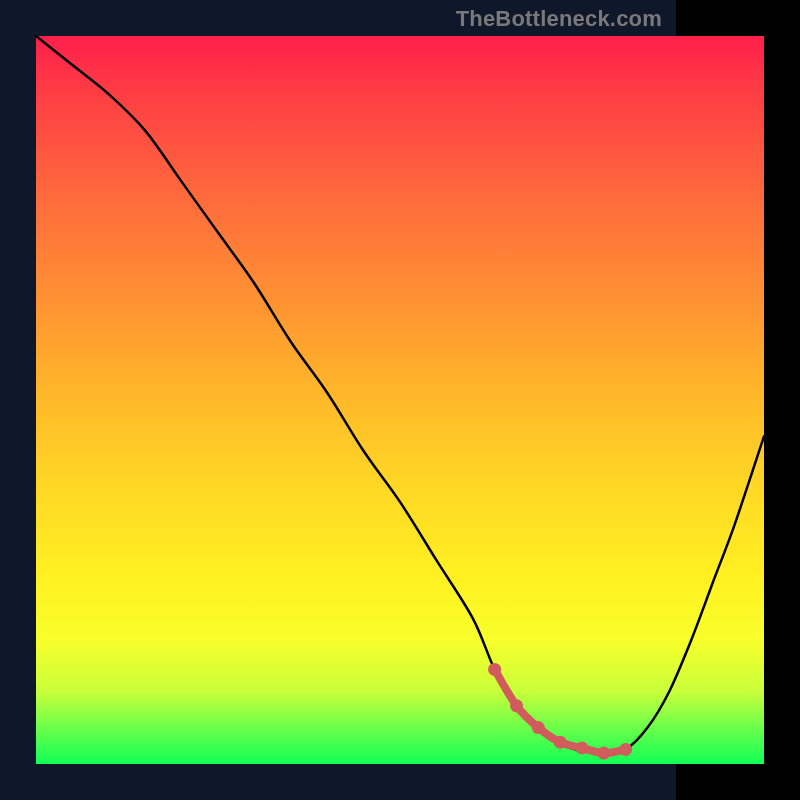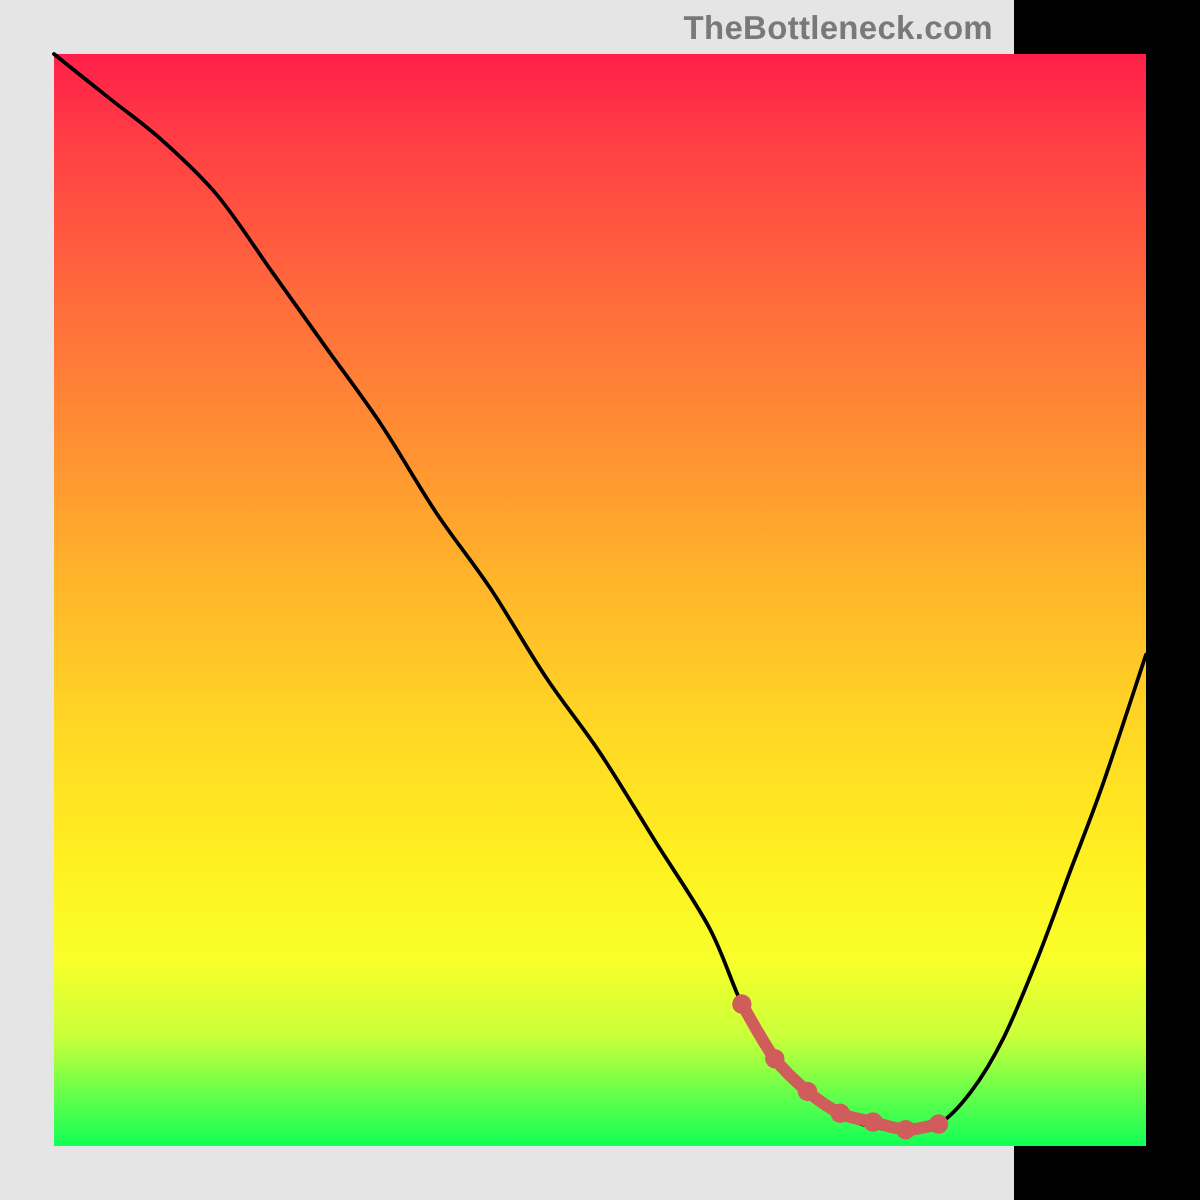--- a/index.html
+++ b/index.html
@@ -9,21 +9,21 @@
     height: 800px;
     background: #000000;
     overflow: hidden;
   }
   .frame {
     position: absolute;
     left: 0;
     top: 0;
     width: 676px;
     height: 800px;
-    background: #e5e5e5;
+    background: #0f172a;
   }
   .plot-bg {
     position: absolute;
     left: 36px;
     top: 36px;
     width: 728px;
     height: 728px;
     
     background: linear-gradient(to bottom,
       #ff1f4a 0%,

